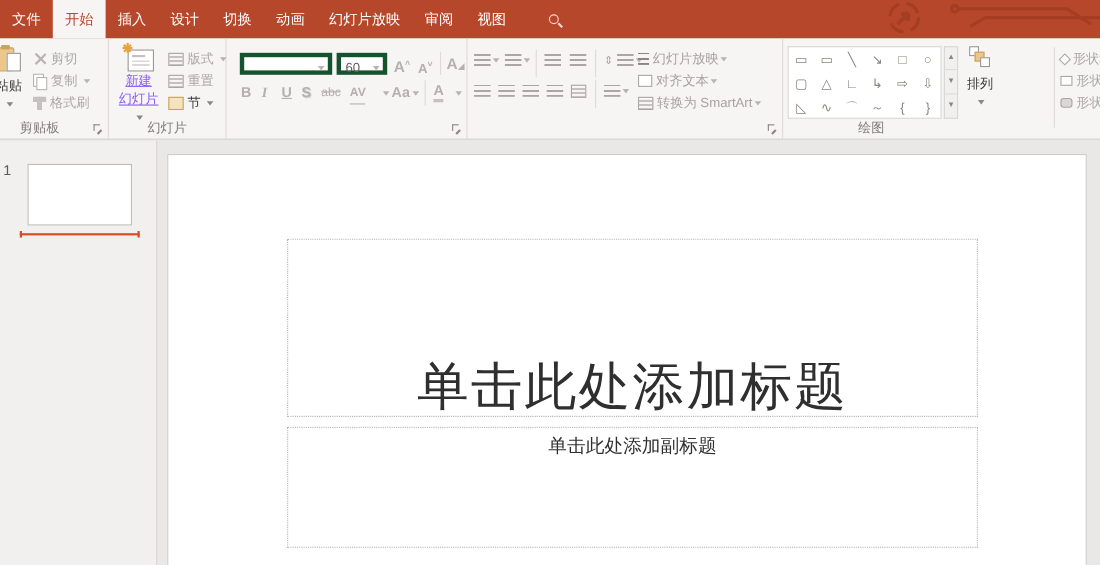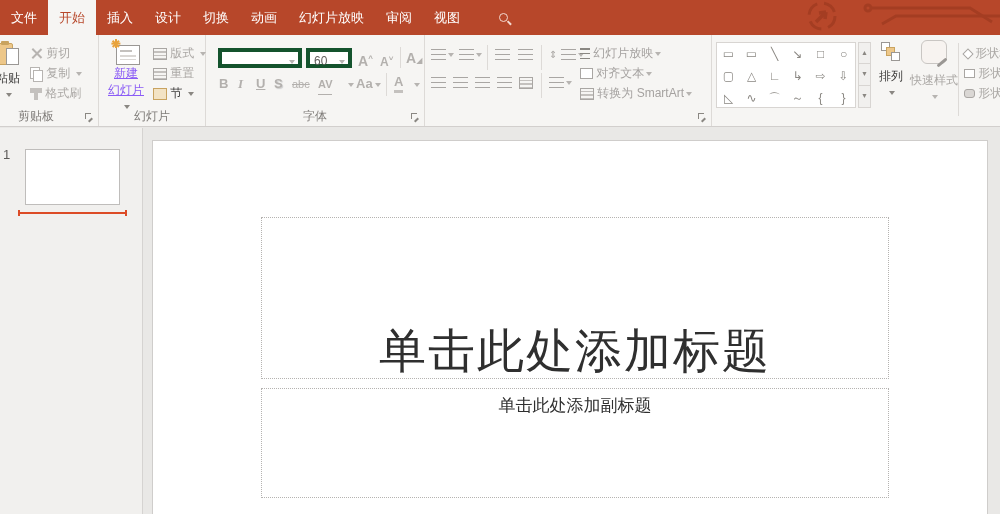--- a/index.html
+++ b/index.html
@@ -253,21 +253,20 @@
         <span class="dd dis"></span></div>
       <div class="fbtn" style="left:150px; top:39px; font-weight:bold;">
         <span>Aa</span><span class="dd dis"></span>
       </div>
       <div class="vsep" style="left:180px; top:38px; bottom:30px;"></div>
       <div class="fbtn" style="left:188px; top:39px; border-bottom:3px solid #C4C1BE; line-height:16px;">
         <span>A</span>
       </div>
       <div class="fbtn" style="left:206px; top:39px;">
         <span class="dd dis"></span></div>
-      <div class="gname">字体</div>
       <span class="launcher"></span>
     </div>
 
     <div class="group g-para">
       <div class="smallbtn" style="left:6px; top:10px;">
         <span class="mi ic-lines"></span><span class="dd dis"></span>
       </div>
       <div class="smallbtn" style="left:34px; top:10px;">
         <span class="mi ic-lines"></span><span class="dd dis"></span>
       </div>
@@ -340,38 +339,34 @@
       </div>
       <div class="arrange-btn">
         <div class="arr-ic">
             <i></i>
             <i></i>
             <i></i>
           </div>
         <div style="margin-top:6px;">排列</div>
         <span class="dd"></span>
       </div>
-      <div class="qs-btn">
-        <div class="qs-ic"></div>
-        <div style="margin-top:8px;">快速样式</div>
-        <span class="dd dis"></span>
-      </div>
       <div class="vsep" style="left:246px; top:8px; bottom:10px;"></div>
       <div class="smallbtn dis" style="left:252px; top:9px;">
         <span class="shape-ic diamond"></span>
         <span>形状填充</span>
       </div>
       <div class="smallbtn dis" style="left:252px; top:29px;">
         <span class="shape-ic"></span>
         <span>形状轮廓</span>
       </div>
       <div class="smallbtn dis" style="left:252px; top:49px;">
         <span class="shape-ic" style="border-radius:3px; background:#DAD7D4;"></span>
         <span>形状效果</span>
       </div>
+      <div class="gname" style="width:160px;">绘图</div>
     </div>
   </div>
 
   <div class="thumbs">
     <div class="slide-num">1</div>
     <div class="thumb"></div>
     <div class="redline"></div>
   </div>
 
   <div class="editor">

